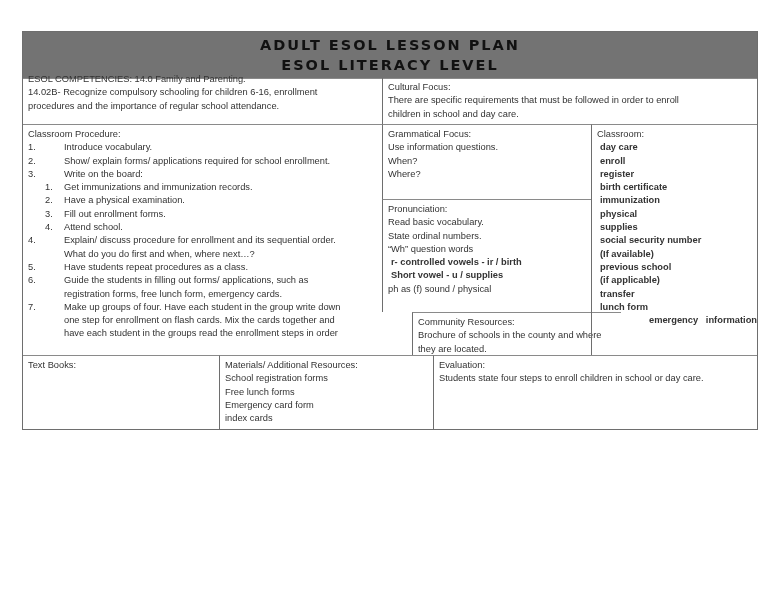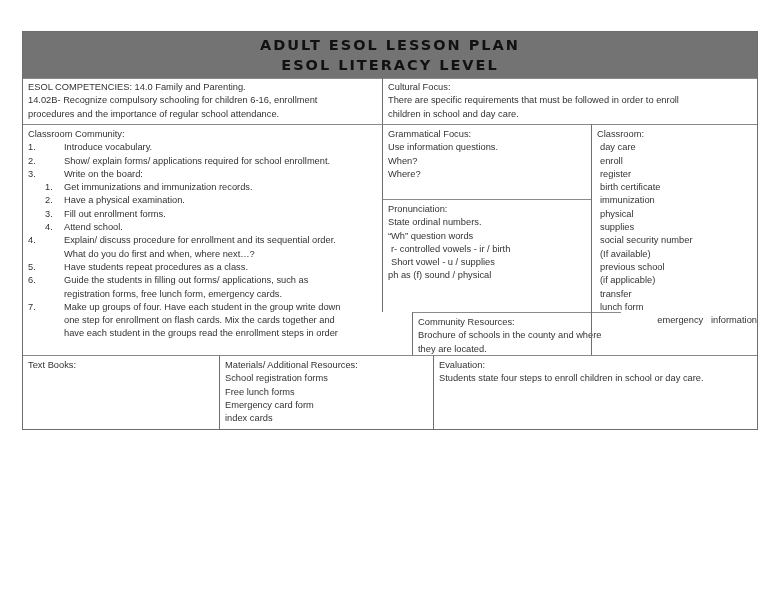--- a/index.html
+++ b/index.html
@@ -29,45 +29,45 @@
       color: #333;
     }
     .bl { border-left: 1.2px solid #6e6e6e; }
     .bt { border-top: 1.5px solid #8a8a8a; }
     .line { white-space: nowrap; }
     .num-row { display: flex; white-space: nowrap; }
     .num { width: 36px; flex: none; }
     .sub-row { display: flex; white-space: nowrap; padding-left: 17px; }
     .sub-num { width: 19px; flex: none; }
     .cont { padding-left: 36px; white-space: nowrap; }
-    .indent1 { padding-left: 3px; }
+    .indent1 { padding-left: 3px; font-weight: bold; }
   </style>
 </head>
 <body>
 
 <div class="sheet">
 
   <div class="title-band">
     <div class="title-line first">ADULT ESOL LESSON PLAN</div>
     <div class="title-line">ESOL LITERACY LEVEL</div>
   </div>
 
-  <div class="cell" style="left:0; top:46px; width:359px; height:46px;">
+  <div class="cell" style="left:0; top:38px; width:359px; height:46px;">
     <div class="line">ESOL COMPETENCIES: 14.0 Family and Parenting.</div>
     <div class="line">14.02B- Recognize compulsory schooling for children 6-16, enrollment</div>
     <div class="line">procedures and the importance of regular school attendance.</div>
   </div>
   <div class="cell bl" style="left:359px; top:46px; width:375px; height:46px;">
     <div class="line">Cultural Focus:</div>
     <div class="line">There are specific requirements that must be followed in order to enroll</div>
     <div class="line">children in school and day care.</div>
   </div>
 
   <div class="cell bt" style="left:0; top:92px; width:359px; height:231px;">
-    <div class="line">Classroom  Community:</div>
+    <div class="line">Classroom  Procedure:</div>
     <div class="num-row">
       <span class="num">1.</span>
       <span>Introduce vocabulary.</span>
     </div>
     <div class="num-row">
       <span class="num">2.</span>
       <span>Show/ explain forms/ applications required for school enrollment.</span>
     </div>
     <div class="num-row">
       <span class="num">3.</span>
@@ -113,20 +113,21 @@
 
   <div class="cell bt bl" style="left:359px; top:92px; width:209px; height:75px;">
     <div class="line">Grammatical Focus:</div>
     <div class="line">Use information questions.</div>
     <div class="line">When?</div>
     <div class="line">Where?</div>
   </div>
 
   <div class="cell bt bl" style="left:359px; top:167px; width:209px; height:113px;">
     <div class="line">Pronunciation:</div>
+    <div class="line">Read basic vocabulary.</div>
     <div class="line">State ordinal numbers.</div>
     <div class="line">“Wh” question words</div>
     <div class="line indent1"> r- controlled vowels - ir / birth</div>
     <div class="line indent1"> Short vowel - u / supplies</div>
     <div class="line"> ph as (f) sound / physical</div>
   </div>
 
   <div class="cell bt bl" style="left:359px; top:280px; width:209px; height:43px;margin-left:30px;">
     <div class="line">Community Resources:</div>
     <div class="line">Brochure of schools in the county and where</div>

